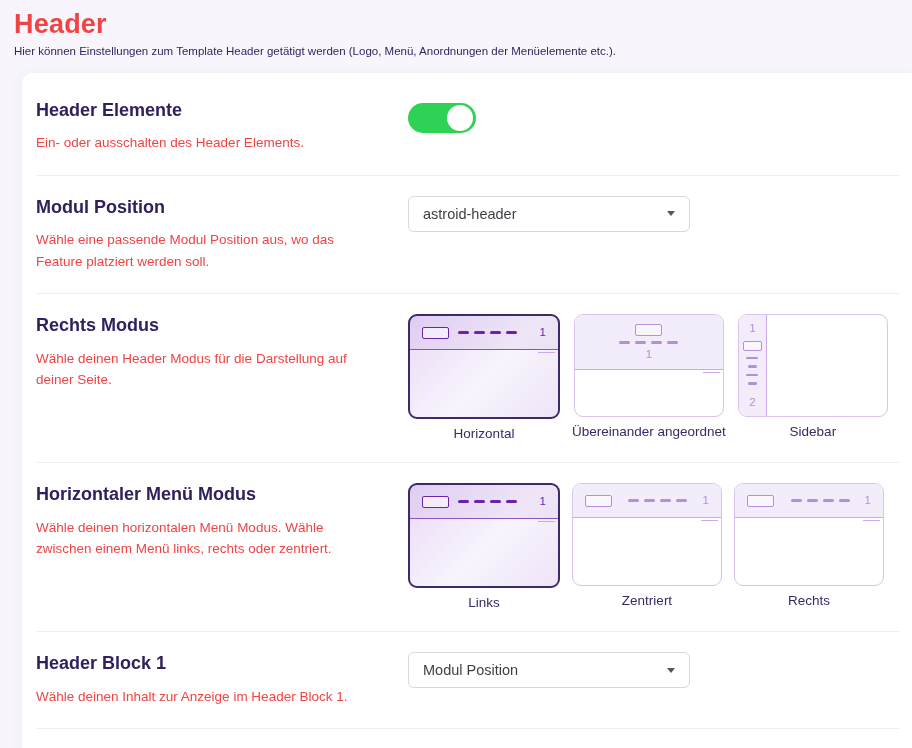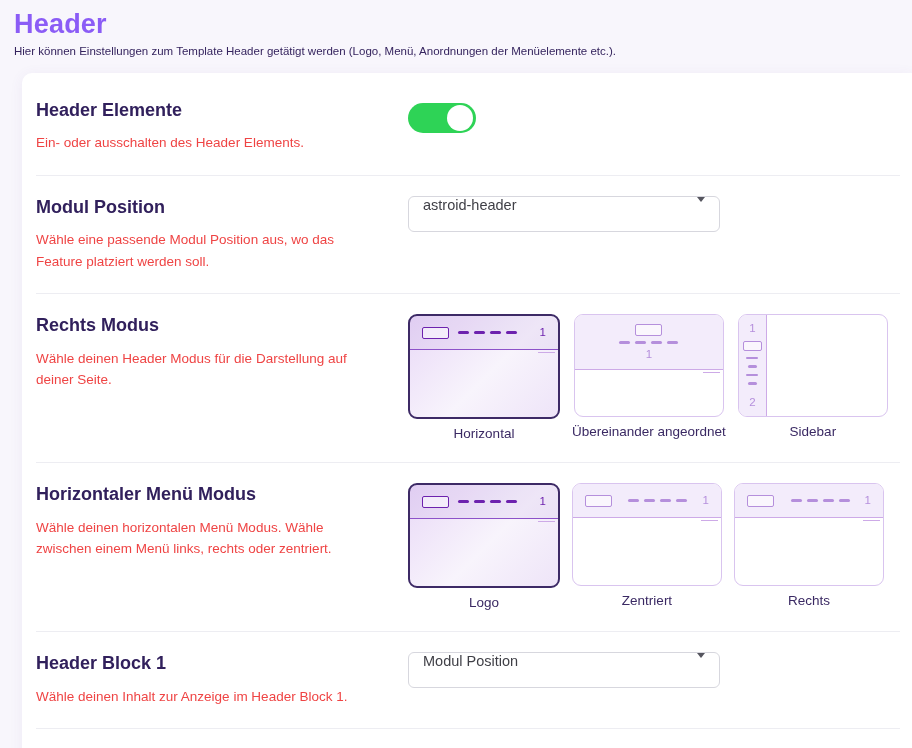--- a/index.html
+++ b/index.html
@@ -6,21 +6,21 @@
   html,body { width:912px; height:748px; overflow:hidden; }
   body {
     background:#f8f6fc;
     font-family:"Liberation Sans", sans-serif;
     color:#33215e;
   }
 
   
   .page-head { padding:8px 14px 0 14px; }
   .page-title {
-    font-size:27px; font-weight:bold; color:#8b5cf6;
+    font-size:27px; font-weight:bold; color:#ef4444;
     letter-spacing:0.2px; line-height:1.25;
   }
   .page-sub {
     margin-top:3px; font-size:11.5px; color:#35245e;
   }
 
   
   .card {
     margin:16px 0 0 22px;
     background:#ffffff;
@@ -50,24 +50,24 @@
     display:inline-block;
   }
   .toggle-knob {
     position:absolute; top:2px; right:3px;
     width:26px; height:26px; border-radius:50%;
     background:#ffffff;
   }
 
   
   .select {
-    width:312px; height:36px;
+    width:282px; height:36px;
     border:1px solid #d7d7de; border-radius:6px;
     background:#ffffff;
-    display:flex; align-items:flex-start;
+    display:flex; align-items:center;
     padding:0 14px; cursor:pointer;
   }
   .select-value { font-size:14.5px; color:#3f3f46; }
   .select-caret {
     margin-left:auto;
     width:0; height:0;
     border-left:4.5px solid transparent;
     border-right:4.5px solid transparent;
     border-top:5.5px solid #55555e;
   }
@@ -252,21 +252,21 @@
               <span class="dashes">
                 <span class="dash"></span>
                   <span class="dash"></span>
                   <span class="dash"></span>
                   <span class="dash"></span>
               </span>
               <span class="mini-num num-right">1</span>
             </div>
             <span class="notch"></span>
           </div>
-          <div class="option-label">Logo</div>
+          <div class="option-label">Links</div>
         </div>
 
         <div class="option">
           <div class="mini">
             <div class="mini-topbar">
               <span class="logo-rect"></span>
               <span class="dashes center">
                 <span class="dash"></span>
                   <span class="dash"></span>
                   <span class="dash"></span>

